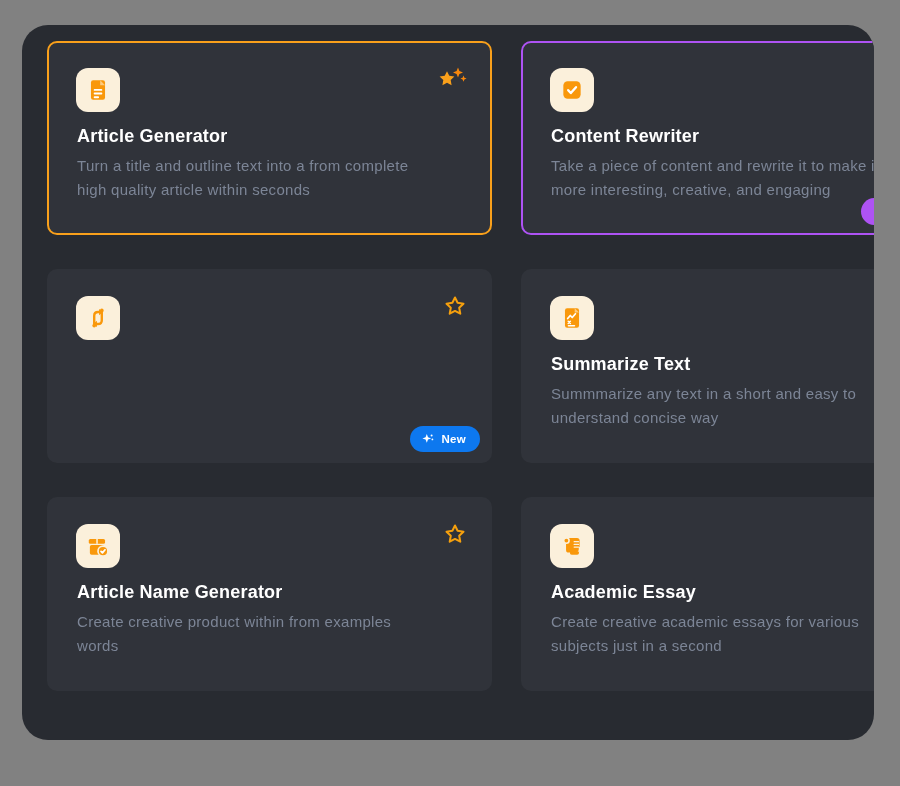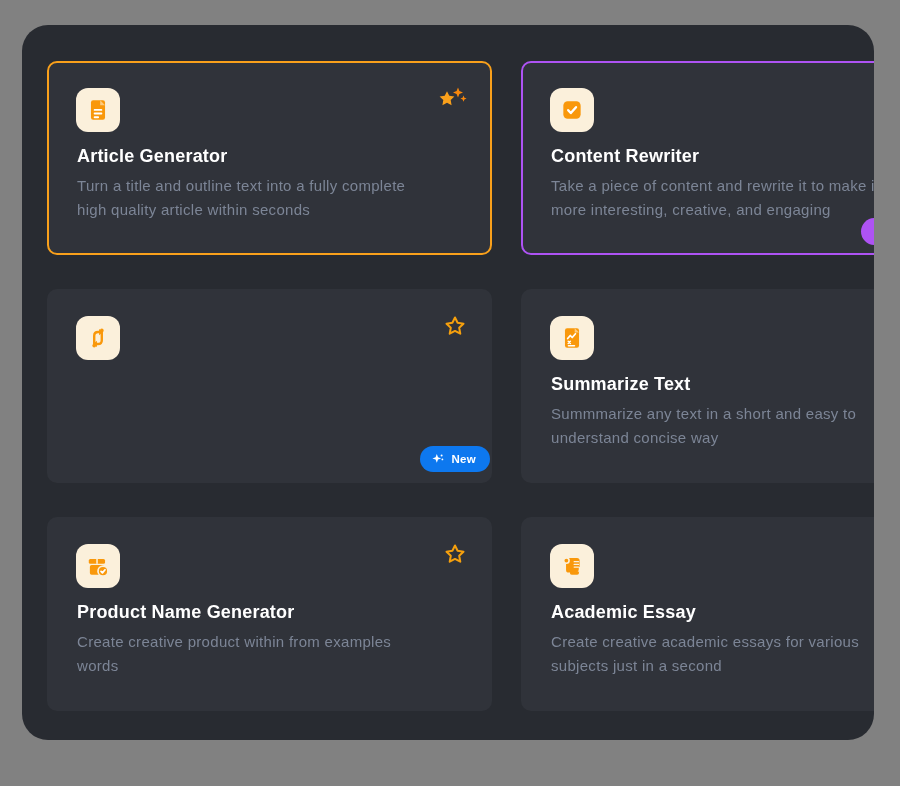--- a/index.html
+++ b/index.html
@@ -16,21 +16,21 @@
     width: 852px; height: 715px;
     background: #282B31;
     border-radius: 26px;
     overflow: hidden;
   }
   .grid {
     display: grid;
     grid-template-columns: 445px 445px;
     column-gap: 29px;
     row-gap: 34px;
-    padding: 36px 0 32px 25px;
+    padding: 16px 0 32px 25px;
   }
   .card {
     position: relative;
     width: 445px; height: 194px;
     background: #30333A;
     border: 2px solid transparent;
     border-radius: 10px;
   }
   .card--orange { border-color: #F9A01B; }
   .card--purple { border-color: #AE53F4; }
@@ -60,21 +60,21 @@
   }
   .fav {
     position: absolute;
     top: 22px; right: 22px;
     width: 32px; height: 28px;
     display: flex; align-items: flex-start; justify-content: flex-end;
     cursor: pointer;
   }
   .badge-new {
     position: absolute;
-    right: 0; bottom: 9px;
+    right: 10px; bottom: 9px;
     height: 26px;
     padding: 0 14px 0 12px;
     background: #0D78EF;
     border-radius: 13px;
     display: flex; align-items: center; gap: 7px;
     color: #fff;
     font-size: 11.5px;
     font-weight: 700;
     letter-spacing: 0.3px;
   }
@@ -103,21 +103,21 @@
         </svg>
       </div>
       <span class="fav">
         <svg width="32" height="28" viewBox="0 0 32 28">
           <path d="M11 6.2 L13.3 10.8 18.4 11.5 14.7 15.1 15.6 20.2 11 17.8 6.4 20.2 7.3 15.1 3.6 11.5 8.7 10.8 Z" fill="#F9A01B"></path>
           <path d="M22 2.5 L23.4 6.1 27 7.5 23.4 8.9 22 12.5 20.6 8.9 17 7.5 20.6 6.1 Z" fill="#F9880B"></path>
           <path d="M27.5 10.5 L28.4 12.7 30.6 13.6 28.4 14.5 27.5 16.7 26.6 14.5 24.4 13.6 26.6 12.7 Z" fill="#F9880B"></path>
         </svg>
       </span>
       <h3 class="card-title">Article Generator</h3>
-      <p class="card-desc">Turn a title and outline text into a fully complete
+      <p class="card-desc">Turn a title and outline text into a from complete
 high quality article within seconds</p>
     </article>
 
     <article class="card card--purple">
       <div class="tile">
         <svg width="26" height="26" viewBox="0 0 24 24">
           <rect x="4" y="4" width="16" height="16" rx="4" fill="#F9980B"></rect>
           <path d="M8.5 12.2 l2.4 2.6 4.8 -5.4" stroke="#fff" stroke-width="2.2" fill="none" stroke-linecap="round" stroke-linejoin="round"></path>
         </svg>
       </div>
@@ -176,21 +176,21 @@
           <rect x="4.5" y="11" width="13" height="9" rx="1.6" fill="#F9980B"></rect>
           <circle cx="16.6" cy="16.8" r="4.6" fill="#F9980B" stroke="#FBF0DB" stroke-width="1.6"></circle>
           <path d="M14.8 16.9 l1.3 1.4 2.4 -2.8" stroke="#fff" stroke-width="1.6" fill="none" stroke-linecap="round" stroke-linejoin="round"></path>
         </svg>
       </div>
       <span class="fav">
         <svg width="26" height="26" viewBox="0 0 26 26">
           <path d="M13 4.5 L15.6 9.8 21.5 10.7 17.2 14.8 18.3 20.7 13 17.9 7.7 20.7 8.8 14.8 4.5 10.7 10.4 9.8 Z" fill="none" stroke="#F5A00D" stroke-width="2" stroke-linejoin="round"></path>
         </svg>
       </span>
-      <h3 class="card-title">Product Name Generator</h3>
+      <h3 class="card-title">Article Name Generator</h3>
       <p class="card-desc">Create creative product within from examples
 words</p>
     </article>
 
     <article class="card">
       <div class="tile">
         <svg width="26" height="26" viewBox="0 0 24 24">
           <rect x="6.5" y="4.5" width="12.5" height="13.5" rx="2.4" fill="#F9980B"></rect>
           <circle cx="6.8" cy="7" r="2.5" fill="#F9980B" stroke="#FBF0DB" stroke-width="1.5"></circle>
           <path d="M19 13 v2 a3.5 3.5 0 0 1 -3.5 3.5 H10" stroke="#FBF0DB" stroke-width="1.5" fill="none"></path>

